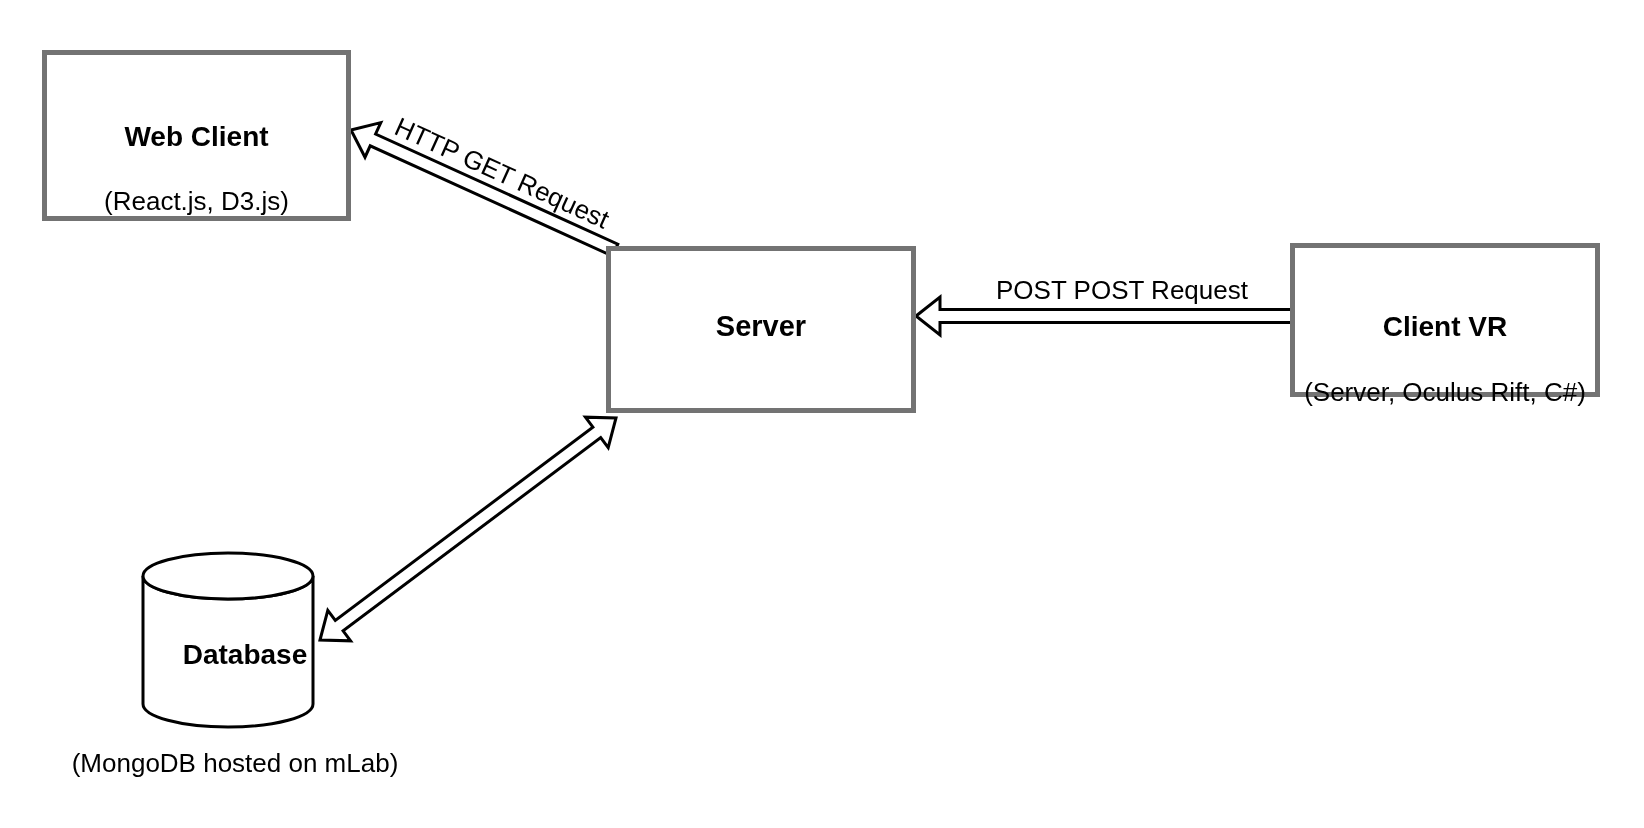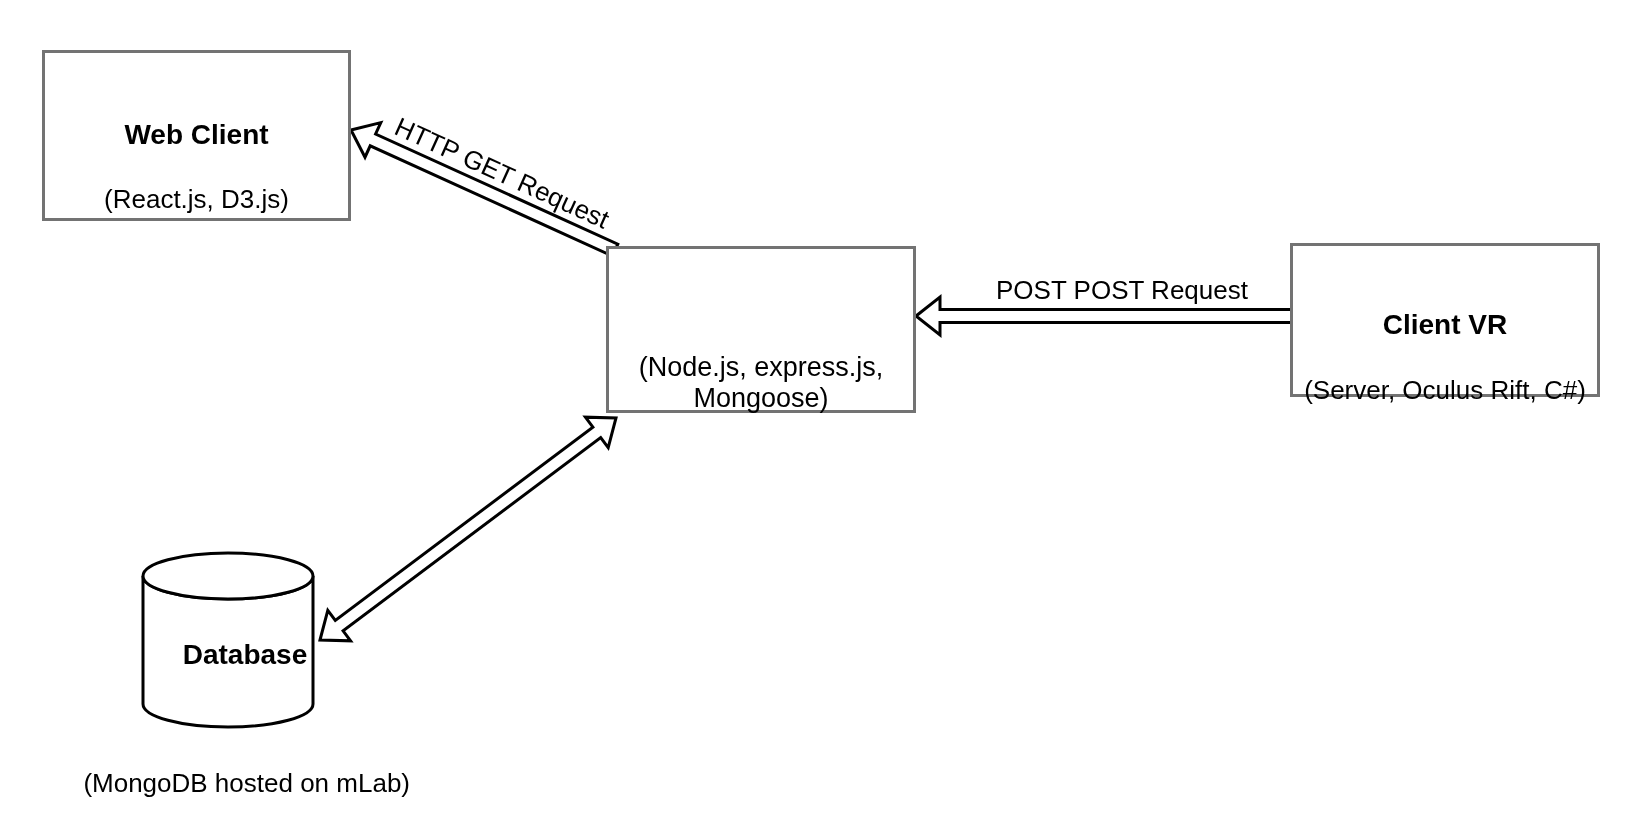--- a/index.html
+++ b/index.html
@@ -17,21 +17,21 @@
     overflow: hidden;
   }
   .layer {
     position: absolute;
     left: 0;
     top: 0;
   }
   .node {
     position: absolute;
     background: #ffffff;
-    border: 3px solid #737373;
+    border: 5px solid #737373;
     box-sizing: border-box;
   }
   #node-web-client { left: 42px;   top: 50px;  width: 309px; height: 171px; }
   #node-server     { left: 606px;  top: 246px; width: 310px; height: 167px; }
   #node-client-vr  { left: 1290px; top: 243px; width: 310px; height: 154px; }
   .title {
     position: absolute;
     left: 0; right: 0;
     text-align: center;
     font-weight: bold;
@@ -61,24 +61,23 @@
     text-align: center;
     font-weight: bold;
     font-size: 28px;
     line-height: 34px;
   }
   .db-caption {
     position: absolute;
     left: 60px;
     top: 747px;
     width: 350px;
-    text-align: right;
+    text-align: center;
     font-size: 26px;
     line-height: 32px;
-    margin-top: 20px;
   }
   .edge-label {
     position: absolute;
     width: 320px;
     text-align: center;
     font-size: 26px;
     line-height: 32px;
   }
   #label-get {
     left: 342px;
@@ -109,22 +108,21 @@
       <polygon points="320,640 327.8,610.4 335.3,620.4 592.9,427.2 585.4,417.2 616,418 608.2,447.6 600.7,437.6 343.1,630.8 350.6,640.8"></polygon>
     </g>
   </svg>
 
   <div class="node" id="node-web-client">
     <div class="title">Web Client</div>
     <div class="subtitle">(React.js, D3.js)</div>
   </div>
 
   <div class="node" id="node-server">
-    <div class="subtitle">(Node.js, express.js,
-Mongoose)</div>
+    <div class="title">Server</div>
   </div>
 
   <div class="node" id="node-client-vr">
     <div class="title">Client VR</div>
     <div class="subtitle">(Server, Oculus Rift, C#)</div>
   </div>
 
   <div class="db-title">Database</div>
   <div class="db-caption">(MongoDB hosted on mLab)</div>
 

